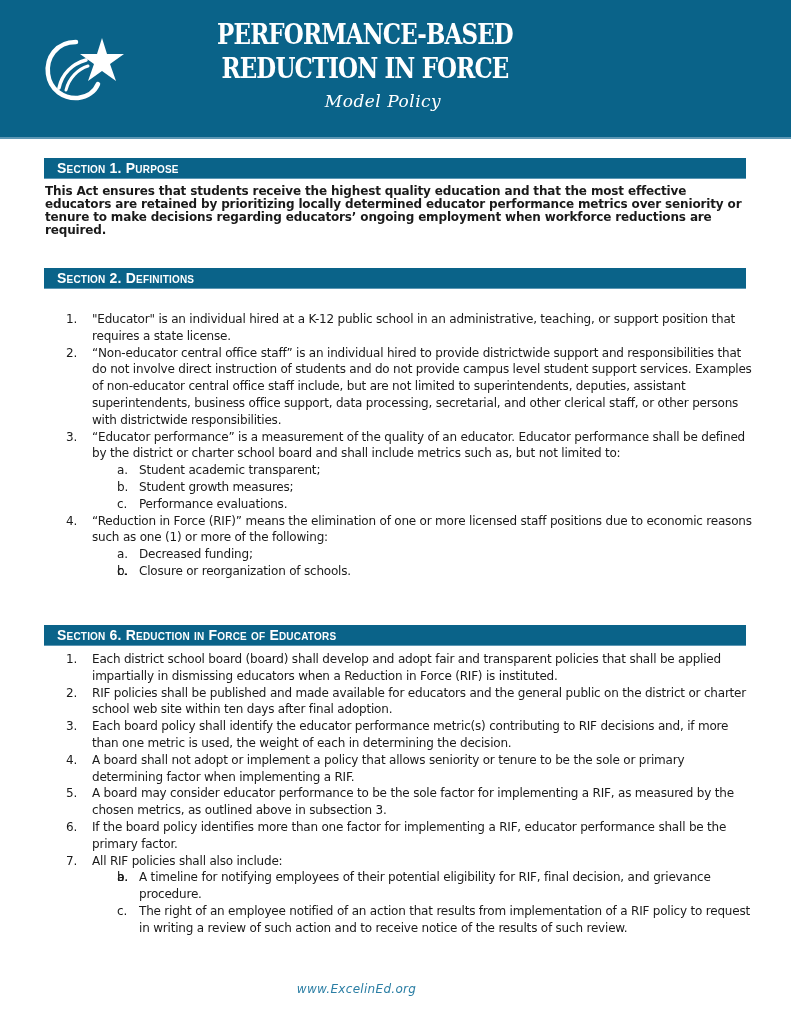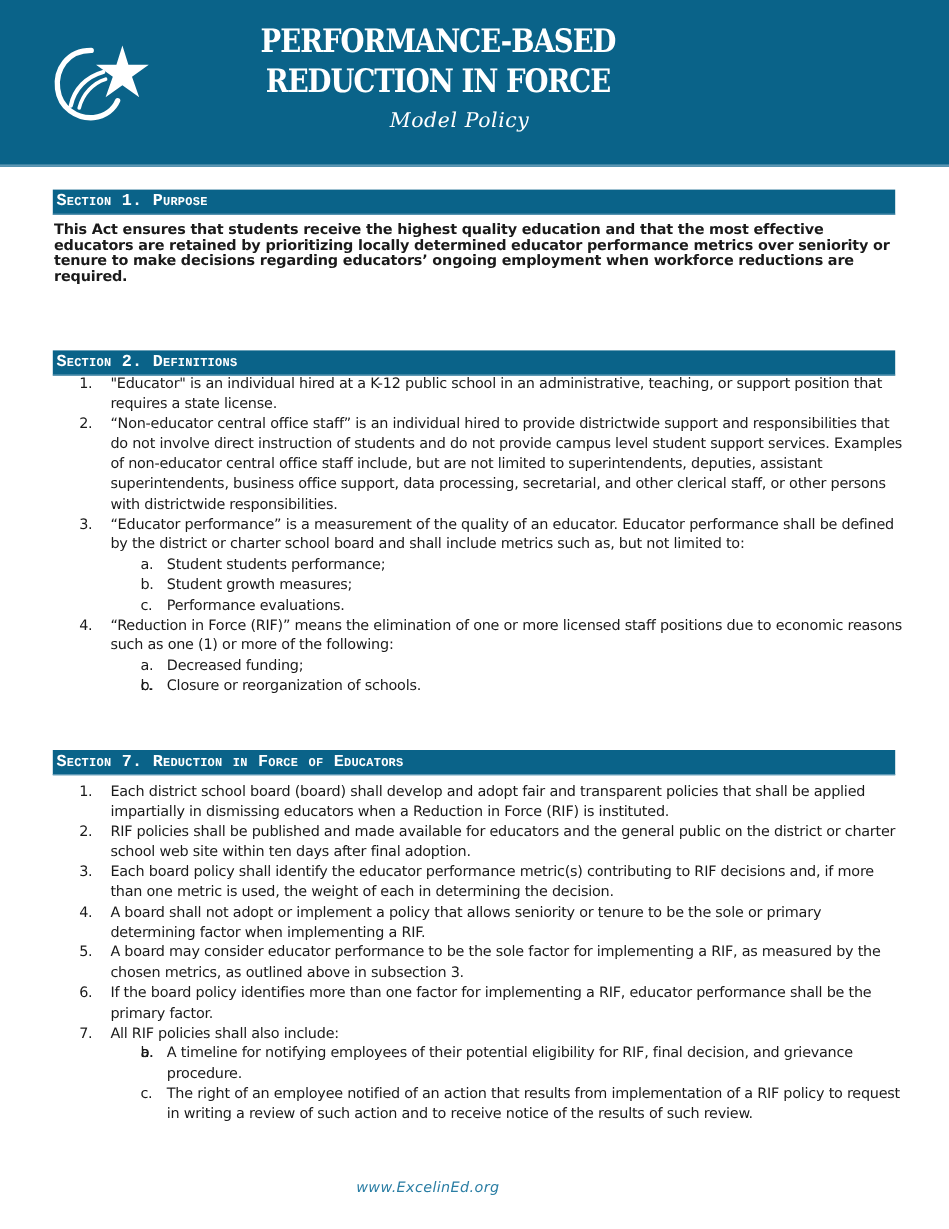--- a/index.html
+++ b/index.html
@@ -4,21 +4,21 @@
 <style>
   html, body { margin: 0; padding: 0; background: #ffffff; }
   body { width: 791px; height: 1024px; position: relative; overflow: hidden; font-family: "DejaVu Sans", sans-serif; color: #1a1a1a; }
   .header { position: absolute; left: 0; top: 0; width: 791px; height: 137px; background: #0a6389; border-bottom: 2px solid #5d97b4; }
   .logo { position: absolute; left: 42px; top: 36px; width: 92px; height: 66px; }
   .title-block { position: absolute; left: 0; top: 18px; width: 730px; text-align: center; color: #ffffff; }
   .title-line { font-family: "DejaVu Serif", serif; font-weight: bold; font-size: 27px; line-height: 34px; letter-spacing: -1px; transform: scaleX(0.85); }
   .subtitle { font-family: "DejaVu Serif", serif; font-style: italic; font-size: 17px; line-height: 22px; margin-top: 4px; letter-spacing: 0.5px; margin-left: 36px; }
   .subtitle2 { font-family: "DejaVu Serif", serif; font-style: italic; font-size: 12.5px; line-height: 18px; letter-spacing: 1px; }
   .section-bar { position: absolute; left: 44px; width: 702px; height: 20px; background: #0a6389; color: #ffffff; border-bottom: 1px solid #5d97b4; }
-  .section-bar span { display: block; padding-left: 3px; font-family: Liberation Mono, monospace; font-weight: bold; font-size: 14px; line-height: 20px; font-variant: small-caps; letter-spacing: 0.2px; }
+  .section-bar span { display: block; padding-left: 13px; font-family: Liberation Sans, sans-serif; font-weight: bold; font-size: 14px; line-height: 20px; font-variant: small-caps; letter-spacing: 0.2px; }
   .para { position: absolute; left: 45px; width: 710px; font-size: 12px; line-height: 13px; letter-spacing: -0.15px; font-weight: bold; }
   ol.num { position: absolute; left: 45px; width: 710px; margin: 0; padding: 0; list-style: none; font-size: 12px; line-height: 16.8px; letter-spacing: -0.2px; }
   ol.num > li { position: relative; padding-left: 47px; }
   .marker { position: absolute; left: 21px; top: 0; }
   ol.alpha { margin: 0; padding: 0; list-style: none; }
   ol.alpha > li { position: relative; padding-left: 47px; }
   ol.alpha .marker { left: 25px; }
   .footer { position: absolute; left: 0; top: 982px; width: 713px; text-align: center; color: #2b7ea4; font-style: italic; font-size: 12px; letter-spacing: 0.3px; }
 </style>
 </head>
@@ -36,44 +36,44 @@
     <div class="title-line">REDUCTION IN FORCE</div>
     <div class="subtitle">Model Policy</div>
   </div>
 </div>
 
 <div class="section-bar" style="top:158px;">
   <span>Section 1. Purpose</span>
 </div>
 <div class="para" style="top:185px;">This Act ensures that students receive the highest quality education and that the most effective educators are retained by prioritizing locally determined educator performance metrics over seniority or tenure to make decisions regarding educators’ ongoing employment when workforce reductions are required.</div>
 
-<div class="section-bar" style="top:292px;">
+<div class="section-bar" style="top:268px;">
   <span>Section 2. Definitions</span>
 </div>
 <ol class="num" style="top:311px;">
   <li><span class="marker">1.</span><span>"Educator" is an individual hired at a K-12 public school in an administrative, teaching, or support position that requires a state license.</span></li>
   <li><span class="marker">2.</span><span>“Non-educator central office staff” is an individual hired to provide districtwide support and responsibilities that do not involve direct instruction of students and do not provide campus level student support services. Examples of non-educator central office staff include, but are not limited to superintendents, deputies, assistant superintendents, business office support, data processing, secretarial, and other clerical staff, or other persons with districtwide responsibilities.</span></li>
   <li><span class="marker">3.</span><span>“Educator performance” is a measurement of the quality of an educator. Educator performance shall be defined by the district or charter school board and shall include metrics such as, but not limited to:</span>
     <ol class="alpha">
-      <li><span class="marker">a.</span><span>Student students performance;</span></li>
+      <li><span class="marker">a.</span><span>Student academic transparent;</span></li>
       <li><span class="marker">b.</span><span>Student growth measures;</span></li>
       <li><span class="marker">c.</span><span>Performance evaluations.</span></li>
     </ol>
   </li>
   <li><span class="marker">4.</span><span>“Reduction in Force (RIF)” means the elimination of one or more licensed staff positions due to economic reasons such as one (1) or more of the following:</span>
     <ol class="alpha">
       <li><span class="marker">a.</span><span>Decreased funding;</span></li>
       <li><span class="marker">b.</span></li>
       <li><span class="marker">c.</span><span>Closure or reorganization of schools.</span></li>
     </ol>
   </li>
 </ol>
 
 <div class="section-bar" style="top:625px;">
-  <span>Section 7. Reduction in Force of Educators</span>
+  <span>Section 6. Reduction in Force of Educators</span>
 </div>
 <ol class="num" style="top:651px;">
   <li><span class="marker">1.</span><span>Each district school board (board) shall develop and adopt fair and transparent policies that shall be applied impartially in dismissing educators when a Reduction in Force (RIF) is instituted.</span></li>
   <li><span class="marker">2.</span><span>RIF policies shall be published and made available for educators and the general public on the district or charter school web site within ten days after final adoption.</span></li>
   <li><span class="marker">3.</span><span>Each board policy shall identify the educator performance metric(s) contributing to RIF decisions and, if more than one metric is used, the weight of each in determining the decision.</span></li>
   <li><span class="marker">4.</span><span>A board shall not adopt or implement a policy that allows seniority or tenure to be the sole or primary determining factor when implementing a RIF.</span></li>
   <li><span class="marker">5.</span><span>A board may consider educator performance to be the sole factor for implementing a RIF, as measured by the chosen metrics, as outlined above in subsection 3.</span></li>
   <li><span class="marker">6.</span><span>If the board policy identifies more than one factor for implementing a RIF, educator performance shall be the primary factor.</span></li>
   <li><span class="marker">7.</span><span>All RIF policies shall also include:</span>
     <ol class="alpha">

